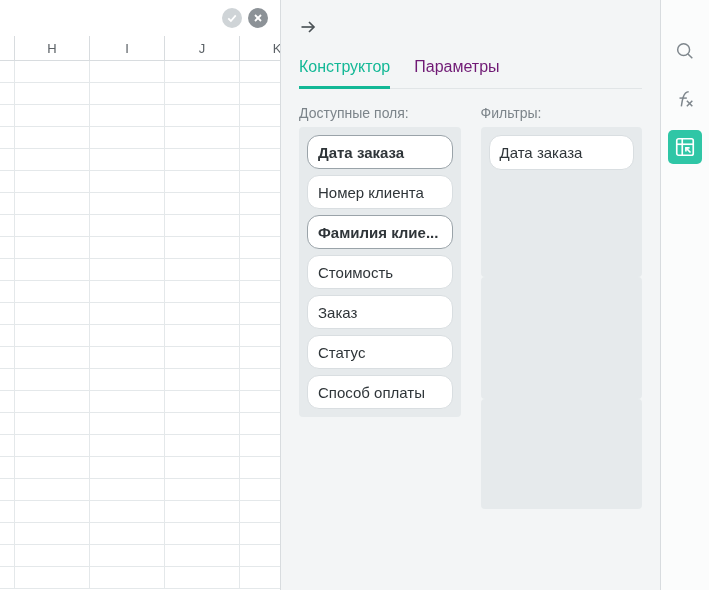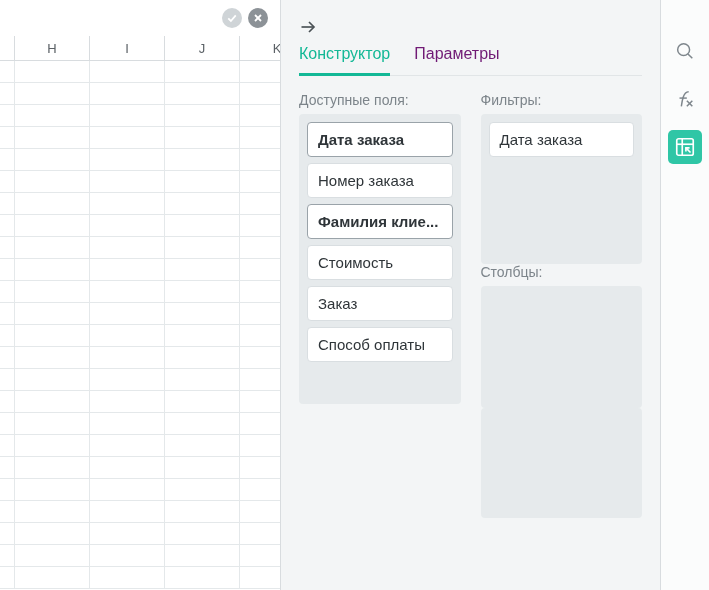--- a/index.html
+++ b/index.html
@@ -22,34 +22,34 @@
   .rows .row { display: flex; height: 22px; }
   .rows .cell { flex: 0 0 75px; border-right: 1px solid #e4e8ea; border-bottom: 1px solid #e4e8ea; }
   .rows .cell:first-child { flex: 0 0 15px; border-right:1px solid #e4e8ea; }
 
   
   .panel { flex: 0 0 380px; background: #f3f5f6; border-right: 1px solid #d8dcdf; display:flex; flex-direction:column; padding: 14px 18px 0 18px; overflow:hidden; }
 
   .panel-top { height: 30px; display:flex; align-items:center; }
   .arrow-icon { color:#4a5155; }
 
-  .tabs { display: flex; gap: 24px; margin-top: 1px; border-bottom: 1px solid #e1e5e7; }
+  .tabs { display: flex; gap: 24px; margin-top: 14px; border-bottom: 1px solid #e1e5e7; }
   .tab { font-size: 16px; color: #701a75; padding-bottom: 10px; cursor: pointer; }
   .tab.active { color: #13b896; border-bottom: 3px solid #13b896; font-weight: 500; margin-bottom:-1px; }
 
   .panel-body { flex: 1; display: flex; gap: 20px; margin-top: 16px; overflow: hidden; }
   .col-left, .col-right { flex: 1; display: flex; flex-direction: column; min-width: 0; }
 
   .section-label { font-size: 14px; color: #7c848a; margin-bottom: 6px; }
 
   .dropzone { background: #e6eaec; border-radius: 4px; padding: 8px; min-height: 72px; display:flex; flex-direction:column; gap:6px; }
   .dropzone.tall { min-height: 115px; }
   .dropzone.fixed-fields { height: 290px; }
 
-  .chip { background: #fff; border: 1px solid #d9dee1; border-radius: 4px; padding: 8px 10px; font-size: 15px; color: #2f3539; white-space: nowrap; overflow: hidden; text-overflow: ellipsis; cursor: grab; }
+  .chip { background: #fff; border: 1px solid #d9dee1; border-radius: 12px; padding: 8px 10px; font-size: 15px; color: #2f3539; white-space: nowrap; overflow: hidden; text-overflow: ellipsis; cursor: grab; }
   .chip.bold { font-weight: 700; border: 1.5px solid #9aa3a9; }
 
   
   .rail { flex: 0 0 48px; background: #fbfcfc; display:flex; flex-direction:column; align-items:center; padding-top: 34px; gap: 14px; }
   .rail-btn { width: 34px; height: 34px; display:flex; align-items:center; justify-content:center; border-radius: 5px; cursor:pointer; color:#7e868c; }
   .rail-btn.active { background: #2fc6a6; color: #fff; }
   .rail-btn svg { width: 22px; height: 22px; }
 </style>
 </head>
 <body>
@@ -265,40 +265,40 @@
       <div class="tab active">Конструктор</div>
       <div class="tab">Параметры</div>
     </div>
 
     <div class="panel-body">
       <div class="col-left">
         <div>
           <div class="section-label">Доступные поля:</div>
           <div class="dropzone fixed-fields">
             <div class="chip bold">Дата заказа</div>
-            <div class="chip">Номер заказа</div>
+            <div class="chip">Номер клиента</div>
             <div class="chip bold">Фамилия клие...</div>
             <div class="chip">Стоимость</div>
             <div class="chip">Заказ</div>
+            <div class="chip">Статус</div>
             <div class="chip">Способ оплаты</div>
           </div>
         </div>
         <div>
         </div>
       </div>
 
       <div class="col-right">
         <div>
           <div class="section-label">Фильтры:</div>
           <div class="dropzone tall" style="min-height:150px">
             <div class="chip">Дата заказа</div>
           </div>
         </div>
         <div>
-          <div class="section-label">Столбцы:</div>
           <div class="dropzone tall" style="min-height:122px"></div>
         </div>
         <div>
           <div class="dropzone" style="min-height:110px"></div>
         </div>
       </div>
     </div>
   </div>
 
   <div class="rail">

